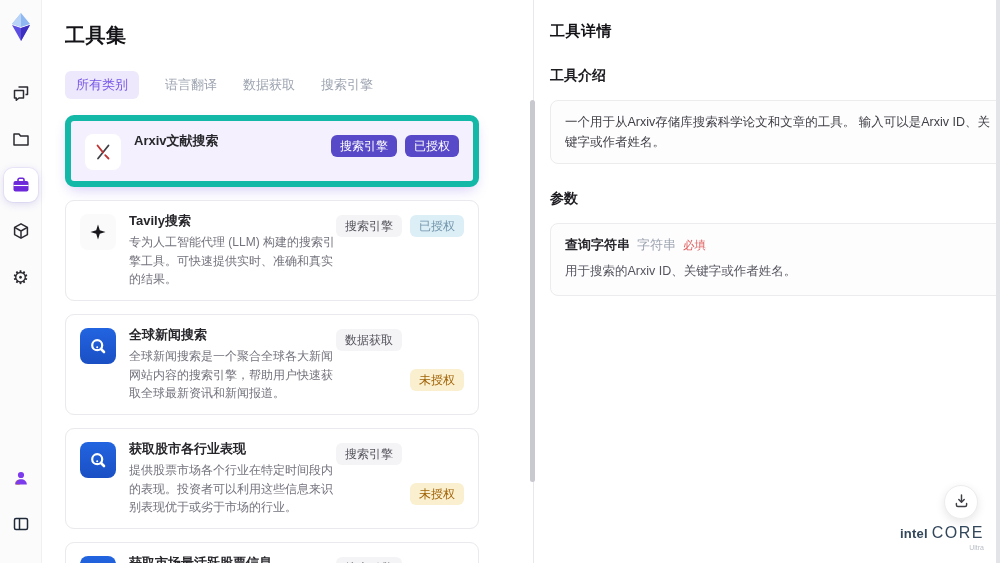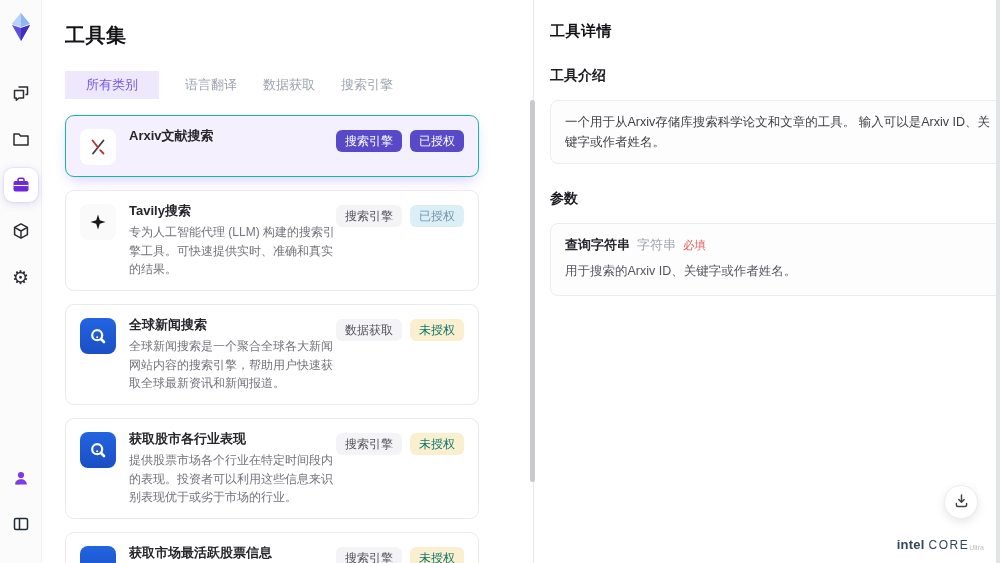--- a/index.html
+++ b/index.html
@@ -24,47 +24,47 @@
   .rail-icon.active { background:#ffffff; box-shadow:0 2px 8px rgba(80,60,180,.18), 0 0 0 1px #f1edfb; }
   .rail-icon svg { display:block; }
   .gear-glyph { font-family:"DejaVu Sans",sans-serif; font-size:19px; line-height:1; color:#2b2b31; }
   .rail-spacer { flex:1; }
 
   
   .list-panel { width:463px; height:100%; padding:22px 0 0 23px; position:relative; flex-shrink:0; }
   .panel-title { font-size:20px; font-weight:700; color:#141418; letter-spacing:.5px; }
   .tabs { display:flex; align-items:center; gap:26px; margin-top:22px; margin-bottom:16px; }
   .tab { font-size:13px; color:#9ca3af; cursor:pointer; white-space:nowrap; }
-  .tab.active { background:#ede8fb; color:#7757e8; padding:5px 21px; border-radius:0; font-weight:500; }
+  .tab.active { background:#ede8fb; color:#7757e8; padding:5px 11px; border-radius:6px; font-weight:500; }
 
   .cards { display:flex; flex-direction:column; gap:13px; width:414px; }
   .card {
     display:flex; align-items:flex-start; background:#ffffff; border:1px solid #e9e9ee;
     border-radius:9px; padding:11px 14px 11px 14px; cursor:pointer; position:relative;
   }
   .card.selected {
-    background:#f5f0fe; border:1px solid #14b8a6;
+    background:#f5f0fe; border:6px solid #14b8a6;
     box-shadow:0 6px 14px -4px rgba(109,76,224,.30);
   }
   .tool-icon {
     width:36px; height:36px; border-radius:8px; flex-shrink:0;
     display:flex; align-items:center; justify-content:center; margin-top:2px;
   }
   .tool-icon.plain { background:#fafafa; }
   .tool-icon.on-sel { background:#ffffff; }
   .tool-icon.blue { background:linear-gradient(180deg,#2264e0,#1a4fc4); }
   .tool-text { flex:1; min-width:0; margin-left:13px; max-width:246px; }
   .tool-title { font-size:13px; font-weight:700; color:#26262b; line-height:1.4; }
   .tool-desc { font-size:12px; color:#73737d; line-height:1.55; margin-top:3px; }
   .tool-badges { margin-left:auto; display:flex; gap:8px; align-items:flex-start; padding-top:3px; }
   .badge { font-size:12px; line-height:1; padding:5px 9px; border-radius:6px; white-space:nowrap; }
   .badge.solid { background:#5849c8; color:#ffffff; }
   .badge.cat-light { background:#f4f4f6; color:#55555e; }
   .badge.ok-light { background:#dceff6; color:#7395ac; }
-  .badge.warn-light { background:#faf0cf; color:#0f766e; }
+  .badge.warn-light { background:#faf0cf; color:#a16207;margin-top:40px; }
 
   .list-scrollbar {
     position:absolute; right:-26px; top:100px; width:5px; height:382px;
     background:#c8c9cf; border-radius:3px;
   }
 
   
   .v-divider { width:1px; height:100%; background:#e8e8ec; flex-shrink:0; margin-left:28px; }
 
   
@@ -86,25 +86,25 @@
   .param-desc { font-size:12.5px; color:#55555e; margin-top:8px; line-height:1.5; }
 
   
   .download-fab {
     position:absolute; right:22px; bottom:44px; width:34px; height:34px; border-radius:50%;
     background:#ffffff; border:1px solid #ededf0; box-shadow:0 3px 10px rgba(0,0,0,.10);
     display:flex; align-items:center; justify-content:center; cursor:pointer; z-index:5;
   }
   .intel-logo {
     position:absolute; right:16px; bottom:12px; z-index:5; color:#33475b;
-    display:flex; flex-direction:row; align-items:flex-end; line-height:1;
+    display:flex; flex-direction:column; align-items:flex-end; line-height:1;
   }
   .intel-row { display:flex; align-items:baseline; gap:4px; }
   .intel-word { font-size:13px; font-weight:700; letter-spacing:.2px; }
-  .core-word { font-size:12px; font-weight:400; letter-spacing:1.5px; }
+  .core-word { font-size:16px; font-weight:400; letter-spacing:1.5px; }
   .series-word { font-size:7px; color:#b9bfc6; margin-top:3px; }
   .right-edge { position:absolute; right:0; top:0; width:4px; height:100%; background:#e3e4e8; z-index:6; }
 </style>
 </head>
 <body>
 
 <div class="app">
 
   <aside class="sidebar">
     <div class="logo">

